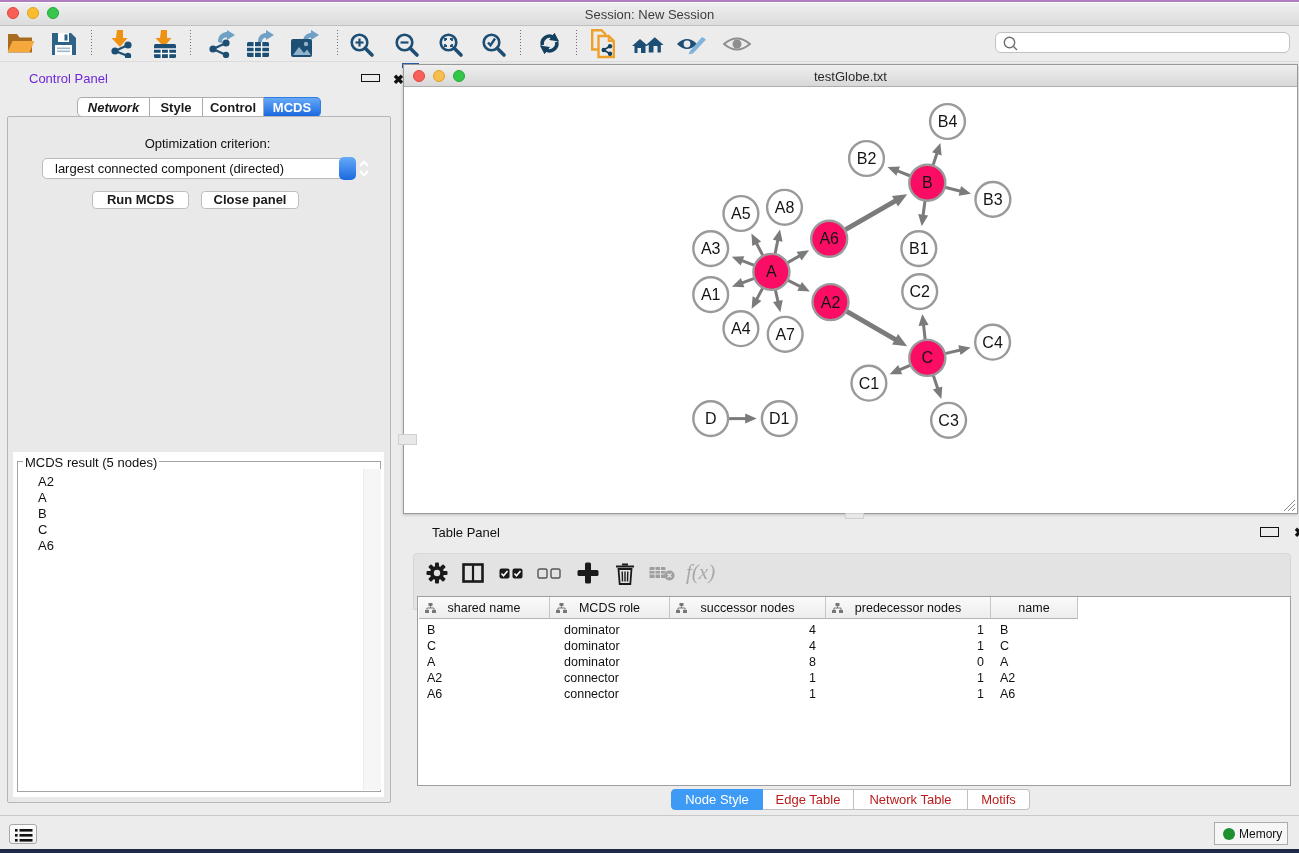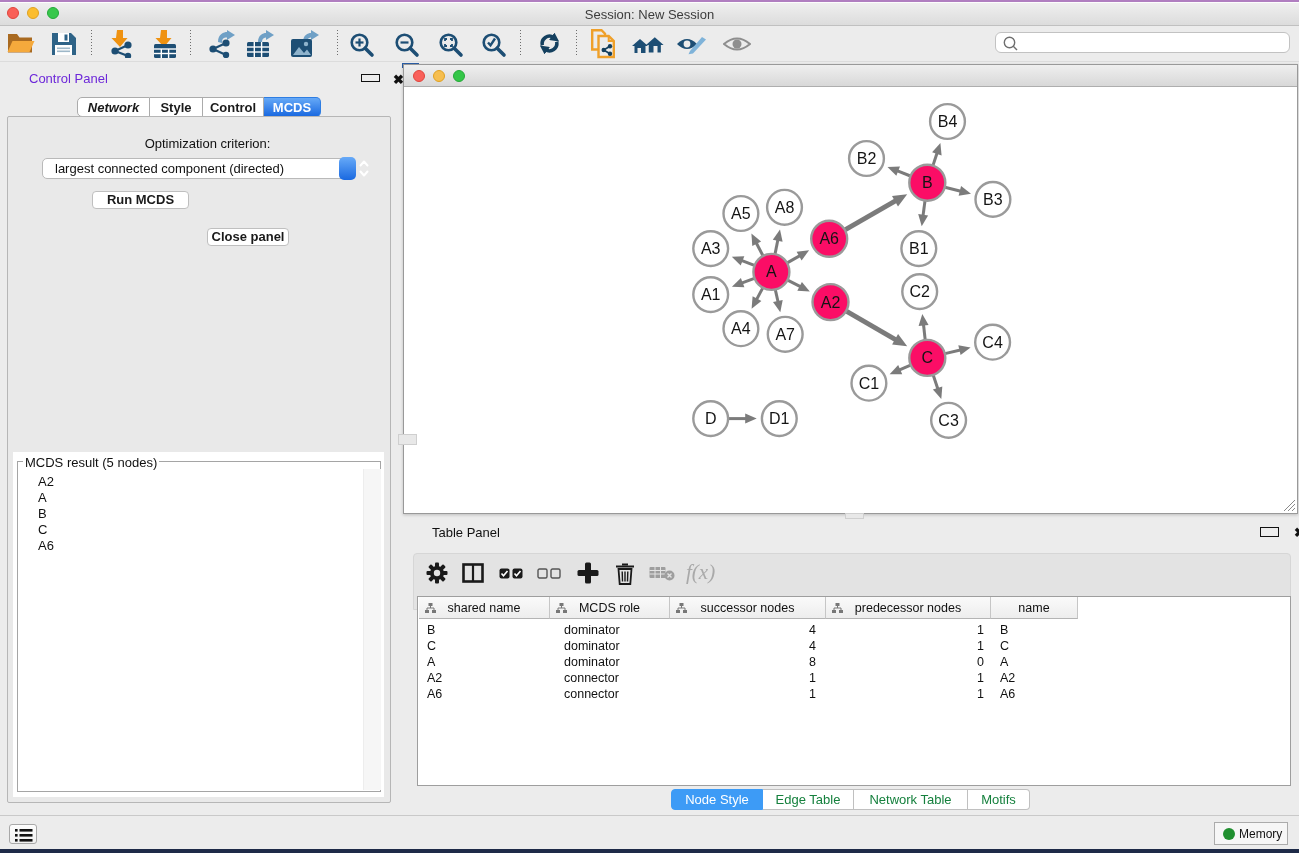--- a/index.html
+++ b/index.html
@@ -26,21 +26,21 @@
 #tab-net { left:77px; width:73px; border-radius:5px 0 0 5px;font-style:italic; }
 #tab-style { left:150px; width:53px; border-left:none; }
 #tab-select { left:203px; width:61px; border-left:none; }
 #tab-mcds { left:264px; width:57px; border-left:none; border-radius:0 5px 5px 0; background:linear-gradient(#66a9f7,#1a69e0); color:#fff; border-color:#2e7de2; }
 #cp-panel { left:7px; top:116px; width:384px; height:687px; background:#e9e9e9; border:1px solid #b6b6b6; border-radius:2px; }
 #optlabel { left:0px; top:136px; width:398px; text-align:center; font-size:13px; color:#111; }
 #combo { left:42px; top:158px; width:312px; height:21px; background:#fff; border:1px solid #b9b9b9; border-radius:5px; font-size:13px; color:#111; line-height:19px; padding-left:12px; }
 #spinner { left:339px; top:157px; width:16px; height:23px; background:linear-gradient(#67aaf8,#1a69e0); border-radius:5px; }
 .btn { position:absolute; top:191px; height:18px; background:#fff; border:1px solid #bfbfbf; border-radius:4px; font-size:13px; font-weight:bold; color:#1a1a1a; text-align:center; line-height:16px; }
 #btn-run { left:92px; width:97px; }
-#btn-close { left:207px; width:82px;margin-top:37px; }
+#btn-close { left:201px; width:98px; }
 #mcds-white { left:13px; top:452px; width:371px; height:345px; background:#fff; }
 #mcds-border { left:17px; top:461px; width:364px; height:331px; border:1px solid #a5a5a5; }
 #mcds-legend { left:23px; top:455px; font-size:13px; color:#111; background:#fff; padding:0 2px; }
 #mcds-items { left:21px; top:474px; font-size:13px; color:#111; line-height:16px; }
 #mcds-sb { left:363px; top:469px; width:15px; height:321px; background:#f6f6f6; border-left:1px solid #ededed; }
 
 #statusline { left:0; top:815px; width:1299px; height:1px; background:#c9c9c9; }
 #status { left:0; top:816px; width:1299px; height:33px; background:#ececec; }
 #btn-list { position:absolute; left:9px; top:824px; width:28px; height:20px; background:linear-gradient(#fdfdfd,#f0f0f0); border:1px solid #a8a8a8; border-radius:3px; }
 #btn-mem { position:absolute; left:1214px; top:822px; width:74px; height:23px; background:#f6f6f6; border:1px solid #ababab; font-size:12px; color:#111; }
@@ -52,21 +52,21 @@
 #net-title { position:absolute; top:4px; left:0; width:100%; text-align:center; font-size:13px; color:#2a2a2a; }
 #resize { position:absolute; right:1px; bottom:1px; width:13px; height:13px; }
 
 #tp-title { left:415px; top:525px; font-size:13px; color:#111; }
 #tp-min { left:1260px; top:527px; width:10px; height:10px; border:1.5px solid #111; }
 #tp-x { left:1277px; top:525px; font-size:13px; font-weight:bold; color:#111; }
 #tp-toolbar { left:413px; top:553px; width:878px; height:57px; background:#e3e3e3; border:1px solid #d6d6d6; border-radius:4px 4px 0 0; }
 #tbl { left:417px; top:596px; width:874px; height:190px; background:#fff; border:1px solid #9e9e9e; }
 .th { position:absolute; top:0; height:22px; background:linear-gradient(#fafafa,#ededed); border-right:1px solid #c6c6c6; border-bottom:1px solid #b4b4b4; font-size:12.5px; color:#111; text-align:center; line-height:22px; }
 .row { position:absolute; font-size:12.5px; color:#111; height:16px; line-height:16px; }
-.bt { position:absolute; top:789px; height:21px; background:#fff; border:1px solid #c0c0c0; font-size:13px; color:#15803d; text-align:center; line-height:20px; }
+.bt { position:absolute; top:789px; height:21px; background:#fff; border:1px solid #c0c0c0; font-size:13px; color:#b91c1c; text-align:center; line-height:20px; }
 #bt-node { left:671px; width:92px; background:#3d9bf6; color:#fff; border-color:#3d9bf6; border-radius:4px 0 0 4px; }
 #bt-edge { left:763px; width:91px; border-left:none; }
 #bt-netw { left:854px; width:114px; border-left:none; }
 #bt-motif { left:968px; width:62px; border-left:none; border-radius:0 4px 4px 0; }
 text { font-family:"Liberation Sans", sans-serif; }
 </style>
 </head>
 <body>
 <div class="abs" id="purple"></div>
 <div class="abs" id="purple2"></div>
@@ -225,20 +225,21 @@
 <div class="abs" id="mcds-border"></div>
 <div class="abs" id="mcds-legend">MCDS result (5 nodes)</div>
 <div class="abs" id="mcds-items">A2<br>A<br>B<br>C<br>A6</div>
 <div class="abs" id="mcds-sb"></div>
 
 <div class="abs" id="netwin">
   <div id="net-titlebar">
     <div class="light" style="left:9px;top:5px;background:#f9605a;border:0.5px solid #e0443c;"></div>
     <div class="light" style="left:29px;top:5px;background:#f6be4f;border:0.5px solid #e0a121;"></div>
     <div class="light" style="left:49px;top:5px;background:#34c648;border:0.5px solid #24a939;"></div>
+    <div id="net-title">testGlobe.txt</div>
   </div>
   <svg id="graph" width="893" height="427" style="position:absolute;left:0;top:22px">
 <line x1="350.4" y1="191.3" x2="336.8" y2="196.4" stroke="#7b7b7b" stroke-width="3.0"></line>
 <polygon points="327.9,199.7 336.9,191.0 340.4,200.3" fill="#7b7b7b"></polygon>
 <line x1="350.4" y1="178.4" x2="336.7" y2="173.1" stroke="#7b7b7b" stroke-width="3.0"></line>
 <polygon points="327.8,169.7 340.3,169.2 336.7,178.5" fill="#7b7b7b"></polygon>
 <line x1="358.8" y1="200.9" x2="352.1" y2="213.4" stroke="#7b7b7b" stroke-width="3.0"></line>
 <polygon points="347.6,221.8 348.6,209.3 357.4,214.0" fill="#7b7b7b"></polygon>
 <line x1="359.0" y1="168.8" x2="351.8" y2="155.0" stroke="#7b7b7b" stroke-width="3.0"></line>
 <polygon points="347.4,146.5 357.1,154.4 348.3,159.0" fill="#7b7b7b"></polygon>

